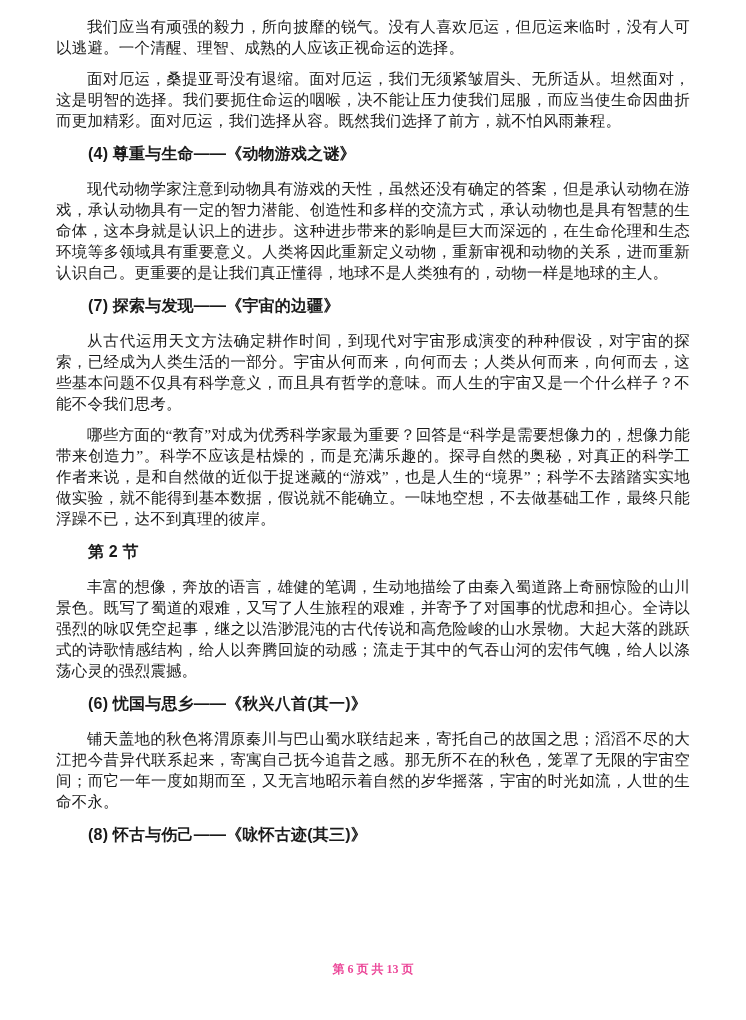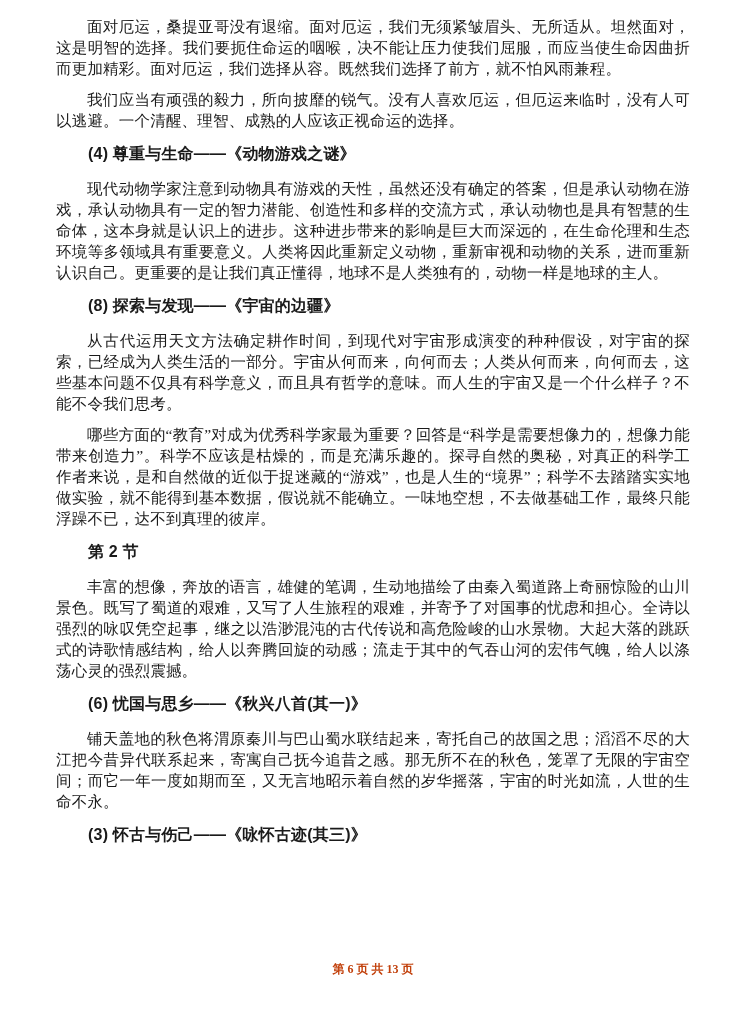--- a/index.html
+++ b/index.html
@@ -37,35 +37,35 @@
   }
   .footer {
     position: absolute;
     left: 0;
     bottom: 42px;
     width: 100%;
     text-align: center;
     font-size: 12px;
     font-weight: bold;
     font-family: "Liberation Serif", "DejaVu Serif", serif;
-    color: #c2410c;
+    color: #ec4899;
     margin-top: 48px;
   }
 </style>
 </head>
 <body>
 
 <div class="page">
+  <p class="para">我们应当有顽强的毅力，所向披靡的锐气。没有人喜欢厄运，但厄运来临时，没有人可以逃避。一个清醒、理智、成熟的人应该正视命运的选择。</p>
   <p class="para">面对厄运，桑提亚哥没有退缩。面对厄运，我们无须紧皱眉头、无所适从。坦然面对，这是明智的选择。我们要扼住命运的咽喉，决不能让压力使我们屈服，而应当使生命因曲折而更加精彩。面对厄运，我们选择从容。既然我们选择了前方，就不怕风雨兼程。</p>
-  <p class="para">我们应当有顽强的毅力，所向披靡的锐气。没有人喜欢厄运，但厄运来临时，没有人可以逃避。一个清醒、理智、成熟的人应该正视命运的选择。</p>
   <h3 class="heading">(4) 尊重与生命——《动物游戏之谜》</h3>
   <p class="para">现代动物学家注意到动物具有游戏的天性，虽然还没有确定的答案，但是承认动物在游戏，承认动物具有一定的智力潜能、创造性和多样的交流方式，承认动物也是具有智慧的生命体，这本身就是认识上的进步。这种进步带来的影响是巨大而深远的，在生命伦理和生态环境等多领域具有重要意义。人类将因此重新定义动物，重新审视和动物的关系，进而重新认识自己。更重要的是让我们真正懂得，地球不是人类独有的，动物一样是地球的主人。</p>
-  <h3 class="heading">(8) 探索与发现——《宇宙的边疆》</h3>
+  <h3 class="heading">(7) 探索与发现——《宇宙的边疆》</h3>
   <p class="para">从古代运用天文方法确定耕作时间，到现代对宇宙形成演变的种种假设，对宇宙的探索，已经成为人类生活的一部分。宇宙从何而来，向何而去；人类从何而来，向何而去，这些基本问题不仅具有科学意义，而且具有哲学的意味。而人生的宇宙又是一个什么样子？不能不令我们思考。</p>
   <p class="para">哪些方面的“教育”对成为优秀科学家最为重要？回答是“科学是需要想像力的，想像力能带来创造力”。科学不应该是枯燥的，而是充满乐趣的。探寻自然的奥秘，对真正的科学工作者来说，是和自然做的近似于捉迷藏的“游戏”，也是人生的“境界”；科学不去踏踏实实地做实验，就不能得到基本数据，假说就不能确立。一味地空想，不去做基础工作，最终只能浮躁不已，达不到真理的彼岸。</p>
   <h3 class="heading">第 2 节</h3>
   <p class="para">丰富的想像，奔放的语言，雄健的笔调，生动地描绘了由秦入蜀道路上奇丽惊险的山川景色。既写了蜀道的艰难，又写了人生旅程的艰难，并寄予了对国事的忧虑和担心。全诗以强烈的咏叹凭空起事，继之以浩渺混沌的古代传说和高危险峻的山水景物。大起大落的跳跃式的诗歌情感结构，给人以奔腾回旋的动感；流走于其中的气吞山河的宏伟气魄，给人以涤荡心灵的强烈震撼。</p>
   <h3 class="heading">(6) 忧国与思乡——《秋兴八首(其一)》</h3>
   <p class="para">铺天盖地的秋色将渭原秦川与巴山蜀水联结起来，寄托自己的故国之思；滔滔不尽的大江把今昔异代联系起来，寄寓自己抚今追昔之感。那无所不在的秋色，笼罩了无限的宇宙空间；而它一年一度如期而至，又无言地昭示着自然的岁华摇落，宇宙的时光如流，人世的生命不永。</p>
-  <h3 class="heading">(3) 怀古与伤己——《咏怀古迹(其三)》</h3>
+  <h3 class="heading">(8) 怀古与伤己——《咏怀古迹(其三)》</h3>
 </div>
 
 <div class="footer">第 6 页 共 13 页</div>
 
 </body></html>

